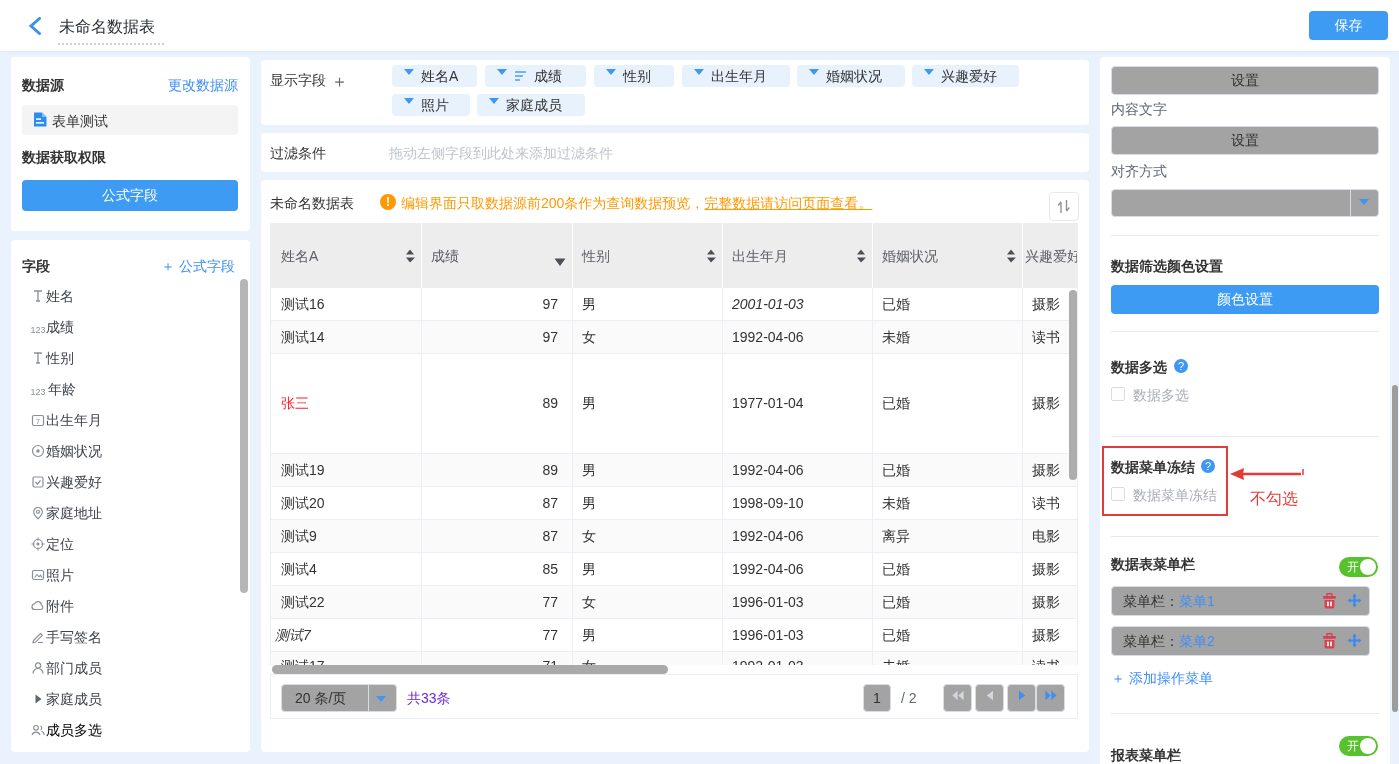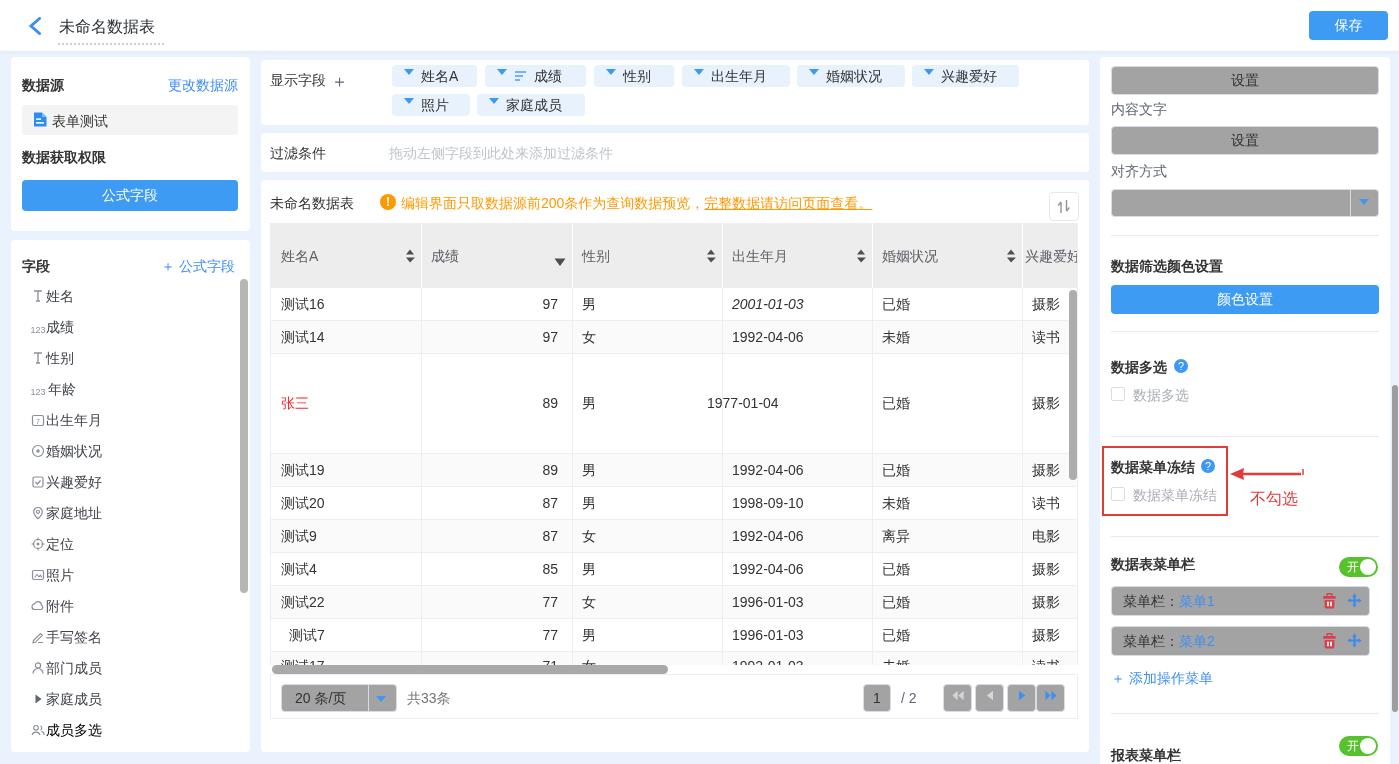--- a/index.html
+++ b/index.html
@@ -191,21 +191,21 @@
       <div class="abs" style="left:10px;top:105.5px;">测试14</div>
       <div class="abs" style="left:150px;top:105.5px;width:137px;text-align:right;">97</div>
       <div class="abs" style="left:311px;top:105.5px;">女</div>
       <div class="abs" style="left:461px;top:105.5px;">1992-04-06</div>
       <div class="abs" style="left:611px;top:105.5px;">未婚</div>
       <div class="abs" style="left:761px;top:105.5px;">读书</div>
       <div class="abs" style="left:0;top:131px;width:808px;height:100px;border-bottom:1px solid #ebeef5;"></div>
       <div class="abs" style="left:10px;top:172px;color:#f5222d;">张三</div>
       <div class="abs" style="left:150px;top:172px;width:137px;text-align:right;">89</div>
       <div class="abs" style="left:311px;top:172px;">男</div>
-      <div class="abs" style="left:436px;top:172px;">1977-01-04</div>
+      <div class="abs" style="left:461px;top:172px;">1977-01-04</div>
       <div class="abs" style="left:611px;top:172px;">已婚</div>
       <div class="abs" style="left:761px;top:172px;">摄影</div>
       <div class="abs" style="left:0;top:231px;width:808px;height:33px;background:#fafafa;border-bottom:1px solid #ebeef5;"></div>
       <div class="abs" style="left:10px;top:238.5px;">测试19</div>
       <div class="abs" style="left:150px;top:238.5px;width:137px;text-align:right;">89</div>
       <div class="abs" style="left:311px;top:238.5px;">男</div>
       <div class="abs" style="left:461px;top:238.5px;">1992-04-06</div>
       <div class="abs" style="left:611px;top:238.5px;">已婚</div>
       <div class="abs" style="left:761px;top:238.5px;">摄影</div>
       <div class="abs" style="left:0;top:264px;width:808px;height:33px;border-bottom:1px solid #ebeef5;"></div>
@@ -230,21 +230,21 @@
       <div class="abs" style="left:611px;top:337.5px;">已婚</div>
       <div class="abs" style="left:761px;top:337.5px;">摄影</div>
       <div class="abs" style="left:0;top:363px;width:808px;height:33px;background:#fafafa;border-bottom:1px solid #ebeef5;"></div>
       <div class="abs" style="left:10px;top:370.5px;">测试22</div>
       <div class="abs" style="left:150px;top:370.5px;width:137px;text-align:right;">77</div>
       <div class="abs" style="left:311px;top:370.5px;">女</div>
       <div class="abs" style="left:461px;top:370.5px;">1996-01-03</div>
       <div class="abs" style="left:611px;top:370.5px;">已婚</div>
       <div class="abs" style="left:761px;top:370.5px;">摄影</div>
       <div class="abs" style="left:0;top:396px;width:808px;height:33px;border-bottom:1px solid #ebeef5;"></div>
-      <div class="abs" style="left:18px;top:403.5px;">测试7</div>
+      <div class="abs" style="left:4px;top:403.5px;font-style:italic;">测试7</div>
       <div class="abs" style="left:150px;top:403.5px;width:137px;text-align:right;">77</div>
       <div class="abs" style="left:311px;top:403.5px;">男</div>
       <div class="abs" style="left:461px;top:403.5px;">1996-01-03</div>
       <div class="abs" style="left:611px;top:403.5px;">已婚</div>
       <div class="abs" style="left:761px;top:403.5px;">摄影</div>
       <div class="abs" style="left:0;top:429px;width:808px;height:33px;background:#fafafa;border-bottom:1px solid #ebeef5;"></div>
       <div class="abs" style="left:10px;top:435px;">测试17</div>
       <div class="abs" style="left:150px;top:435px;width:137px;text-align:right;">71</div>
       <div class="abs" style="left:311px;top:435px;">女</div>
       <div class="abs" style="left:461px;top:435px;">1992-01-03</div>
@@ -258,21 +258,21 @@
       <div class="abs" style="left:798px;top:67px;width:8px;height:190px;background:#adadad;border-radius:4px;"></div>
     </div>
     <div class="abs" style="left:272px;top:665px;width:396px;height:9px;background:#a9a9a9;border-radius:5px;"></div>
   </div>
 <div id="pager">
     <div class="abs" style="left:270px;top:674px;width:808px;height:45px;border:1px solid #ebeef5;"></div>
     <div class="inp" style="left:281px;top:684px;width:116px;height:28px;"></div>
     <div class="abs" style="left:295px;top:690px;">20 条/页</div>
     <div class="abs" style="left:368px;top:685px;width:1px;height:26px;background:#d8dce4;"></div>
     <div class="caret-d abs" style="left:376px;top:696px;"></div>
-    <div class="abs" style="left:407px;top:690px;color:#737373;text-align:center;">共33条</div>
+    <div class="abs" style="left:407px;top:690px;color:#6d28d9;text-align:center;">共33条</div>
     <div class="inp" style="left:863px;top:684px;width:28px;height:28px;text-align:center;line-height:26px;">1</div>
     <div class="abs" style="left:901px;top:690px;color:#5f6673;">/ 2</div>
     <div class="inp" style="left:943px;top:684px;width:29px;height:28px;text-align:center;line-height:24px;color:undefined;font-size:12px;"><svg width="12" height="11" viewBox="0 0 12 11">
         <path d="M5.6 0.8v9.4L0.4 5.5zM11.6 0.8v9.4L6.4 5.5z" fill="#d3d6dc"></path>
       </svg></div>
     <div class="inp" style="left:975px;top:684px;width:29px;height:28px;text-align:center;line-height:24px;color:undefined;font-size:12px;"><svg width="8" height="11" viewBox="0 0 8 11">
         <path d="M7 0.8v9.4L0.8 5.5z" fill="#d3d6dc"></path>
       </svg></div>
     <div class="inp" style="left:1007px;top:684px;width:29px;height:28px;text-align:center;line-height:24px;color:undefined;font-size:12px;"><svg width="8" height="11" viewBox="0 0 8 11">
         <path d="M1 0.8v9.4L7.2 5.5z" fill="#3d8ff2"></path>

